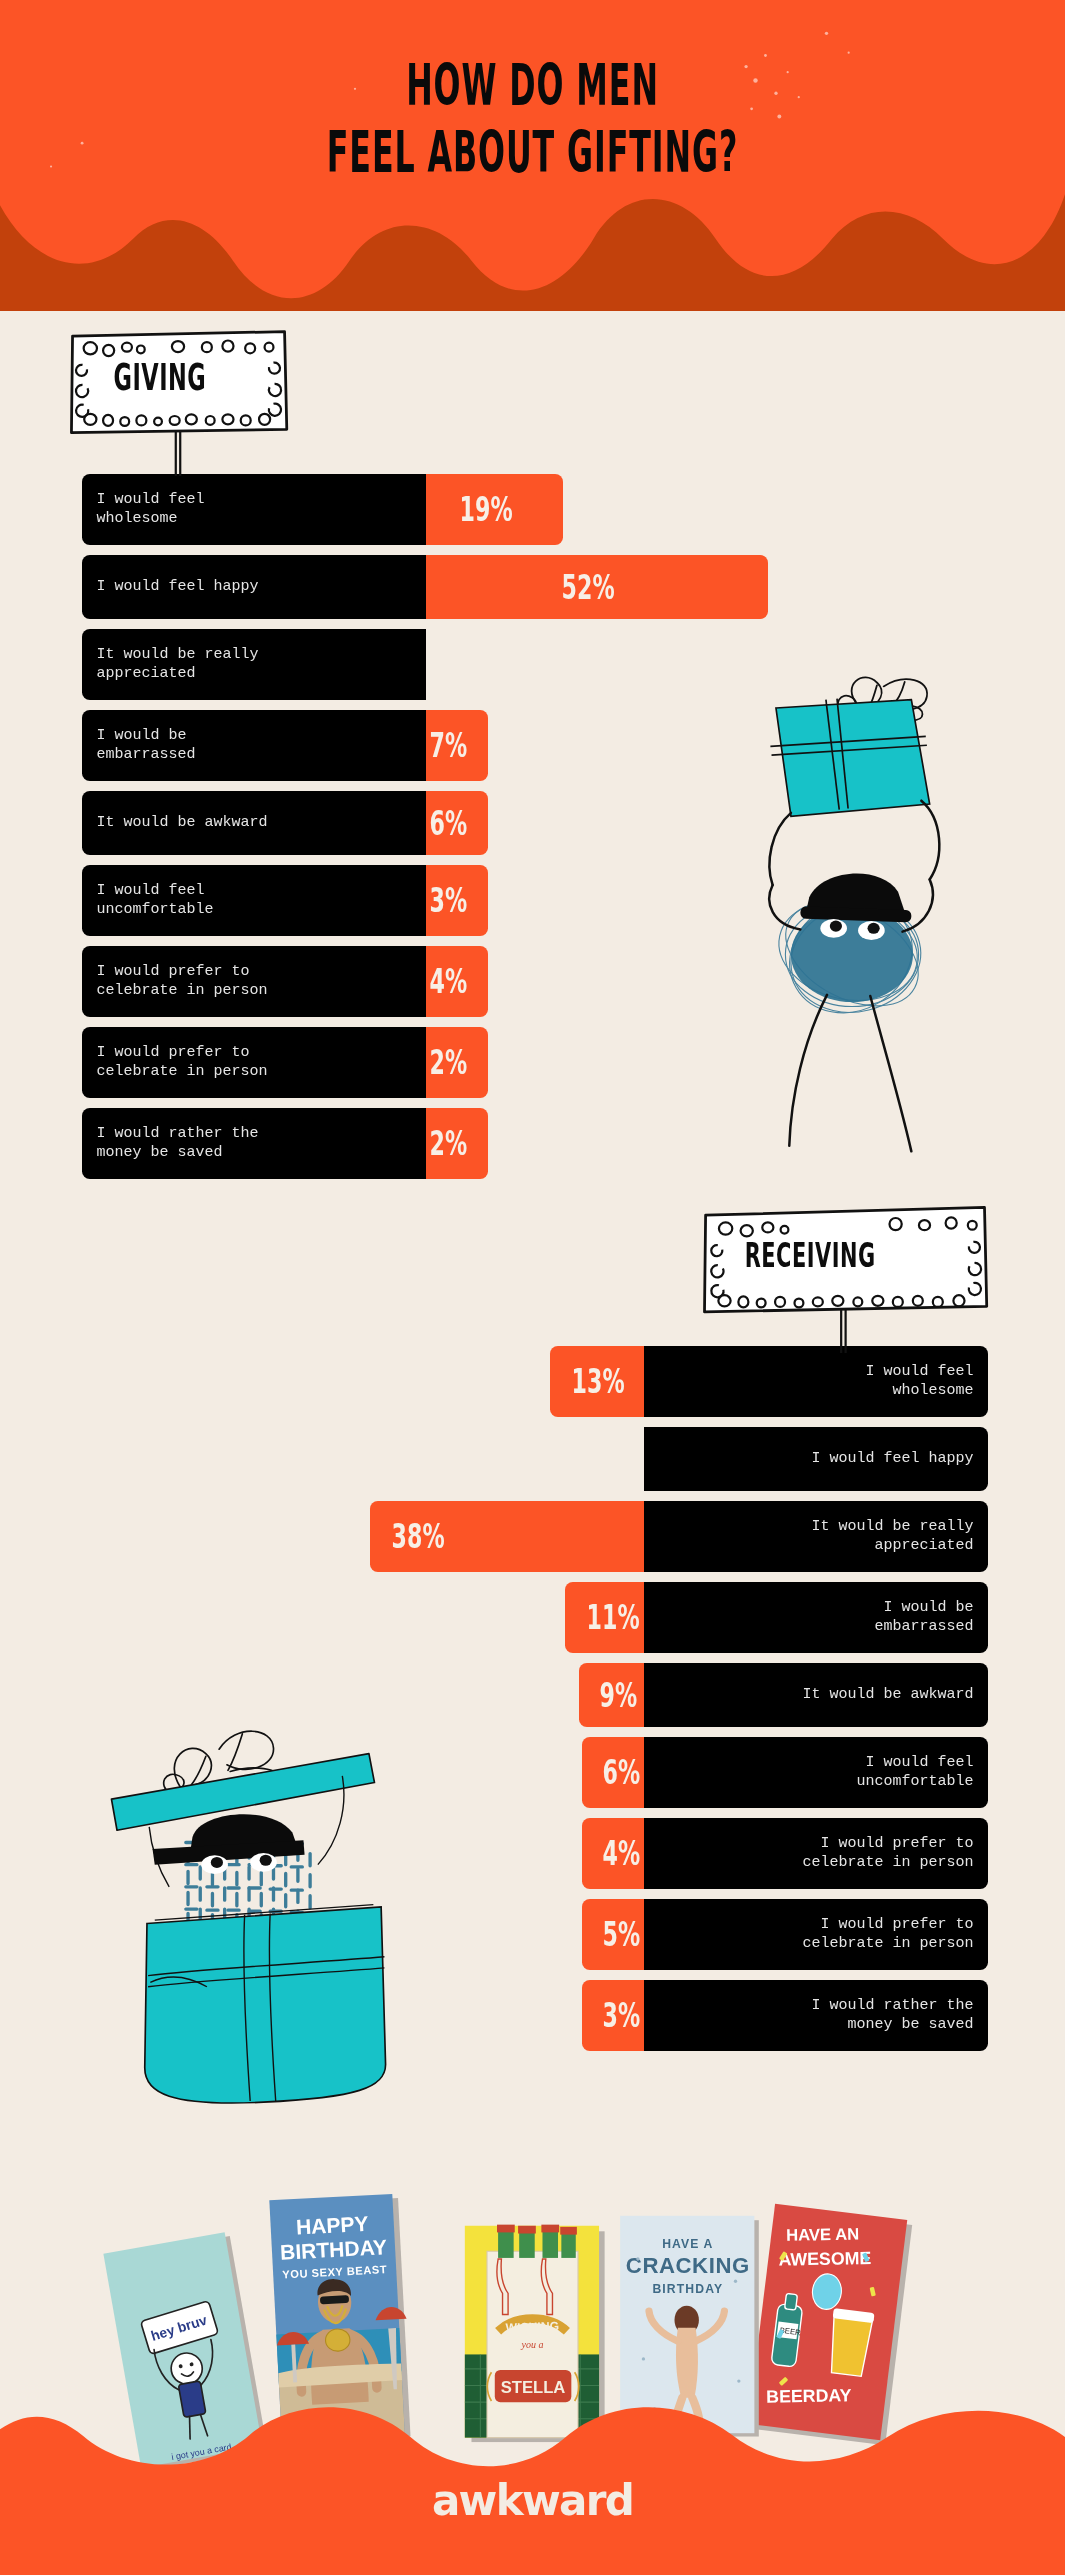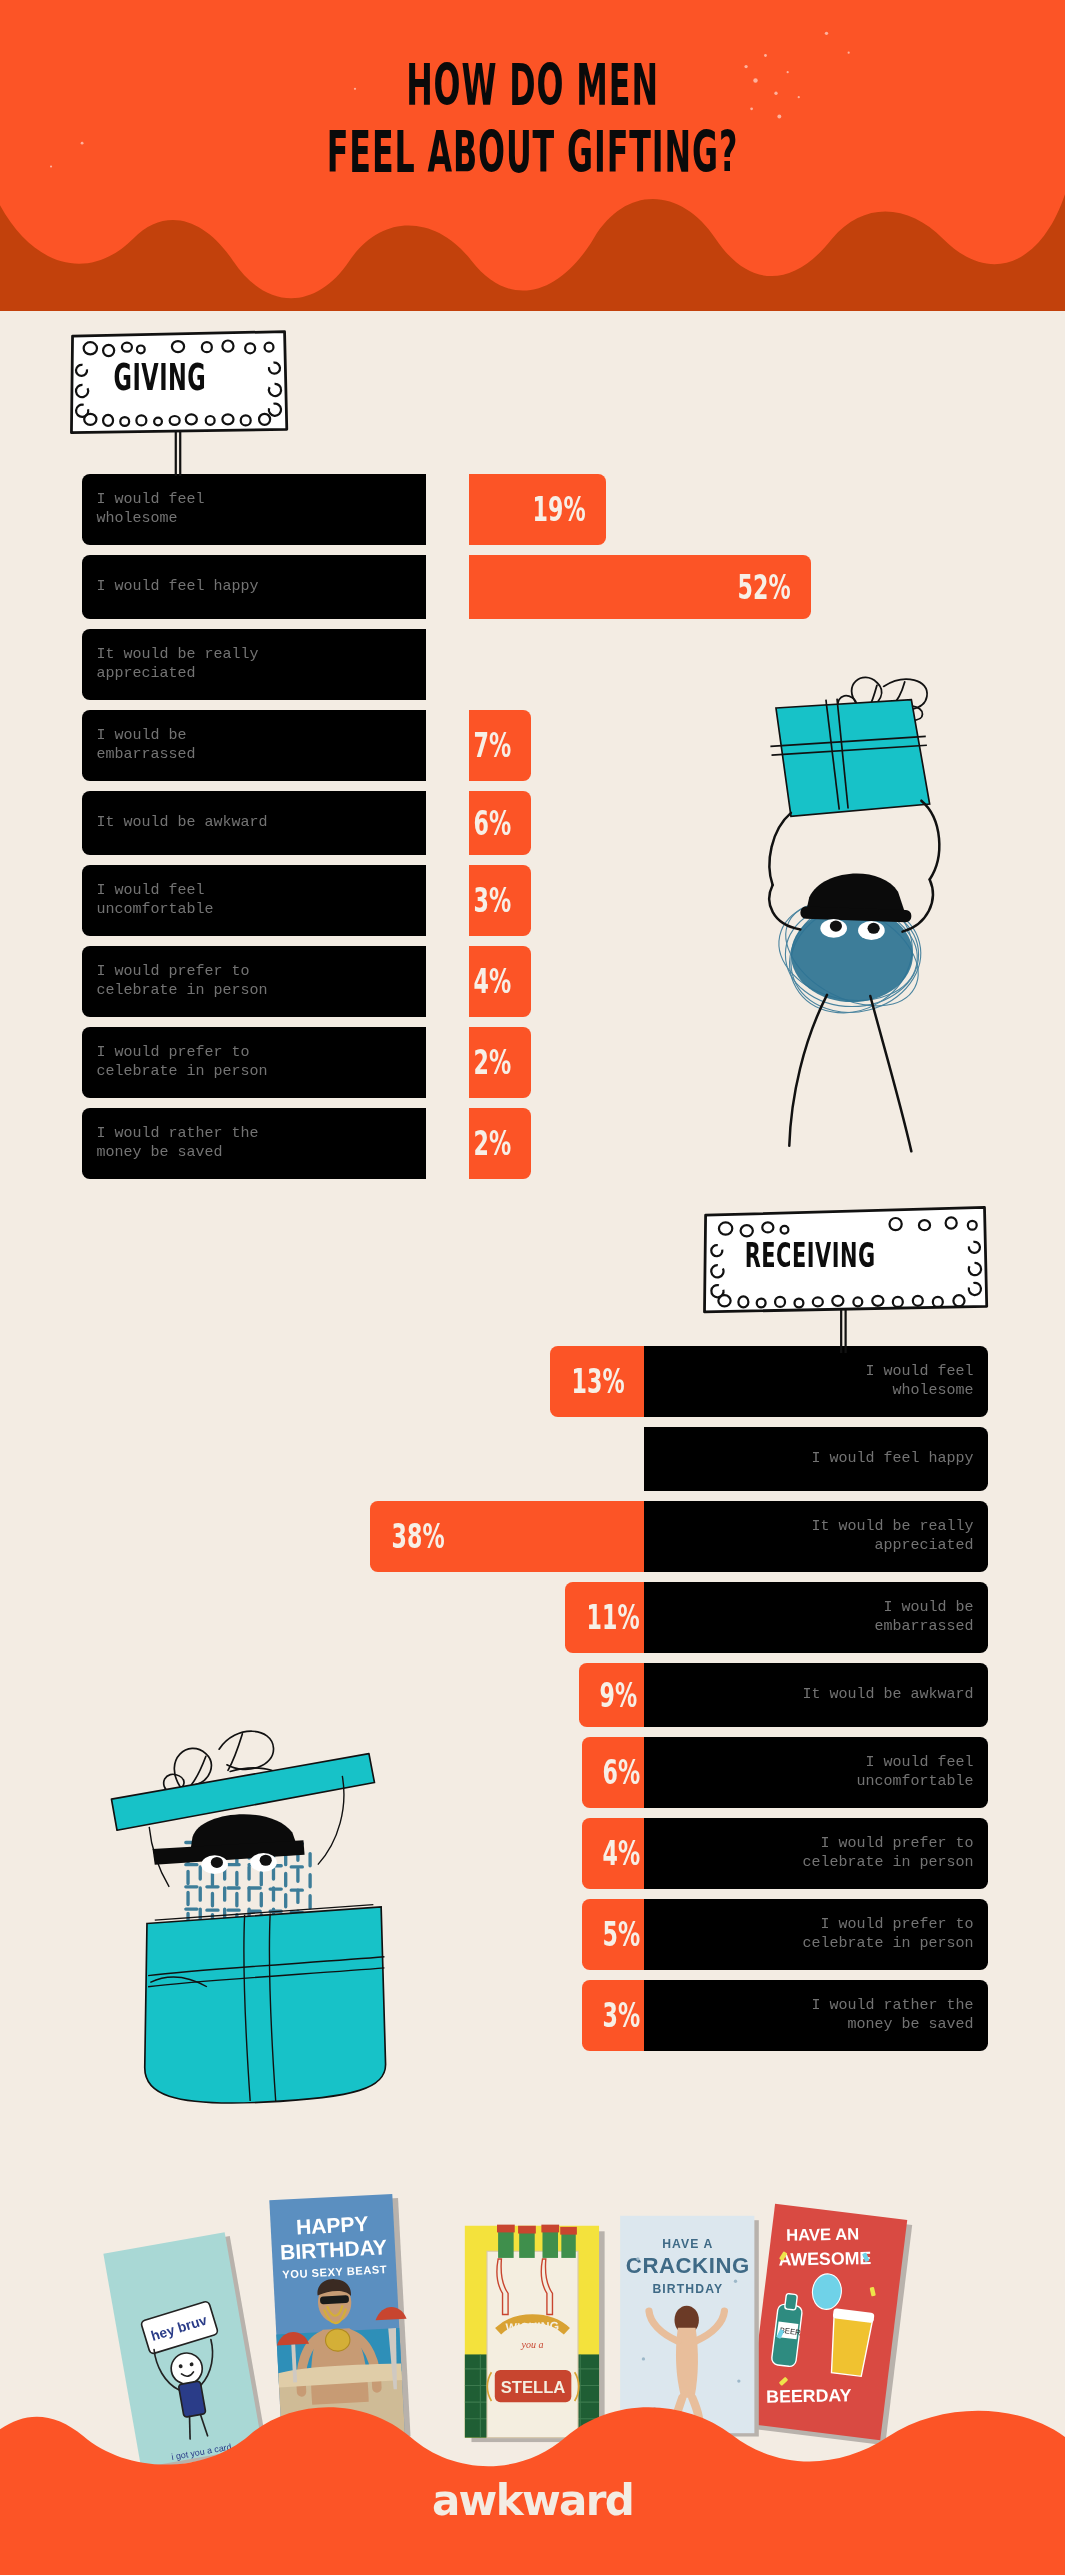--- a/index.html
+++ b/index.html
@@ -47,37 +47,37 @@
   .bars-receiving { position:absolute; left:0; top:1346px; width:988px; z-index:2; }
 
   .bar-row { display:flex; align-items:stretch; margin-bottom:10px; }
   .bar-row.recv { justify-content:flex-end; }
 
   .bar-label {
     background:#000; display:flex; align-items:center;
     padding:0 14.4px; flex:0 0 auto;
   }
   .bar-label span {
-    color:#737373;
+    color:#e5e5e5;
     font-family:"Liberation Mono","DejaVu Sans Mono",monospace;
     font-size:15px; line-height:18.3px; white-space:pre-line;
   }
   .bar-value {
     background:#FC5426; display:flex; align-items:center; flex:0 0 auto;
   }
   .bar-value span {
     color:#F7EFE6;
     font-family:"Liberation Sans Narrow","DejaVu Sans Condensed","Liberation Sans",sans-serif;
     font-weight:bold; font-size:28px;
     transform:scaleX(0.88) scaleY(1.2);
   }
 
   
   .bar-row.give .bar-label { border-radius:7.8px 0 0 7.8px; width:344px; }
-  .bar-row.give .bar-value { border-radius:0 7.8px 7.8px 0; justify-content:flex-end; padding-right:17px;margin-left:43px; }
+  .bar-row.give .bar-value { border-radius:0 7.8px 7.8px 0; justify-content:center; padding-right:17px; }
 
   
   .bar-row.recv .bar-value { border-radius:7.8px 0 0 7.8px; justify-content:flex-start; padding-left:18px; }
   .bar-row.recv .bar-label { border-radius:0 7.8px 7.8px 0; width:344px; justify-content:flex-end; }
   .bar-row.recv .bar-label span { text-align:right; }
 
   
   .illus { position:absolute; z-index:4; }
   .illus-giving { left:738px; top:652px; width:289px; height:516px; }
   .illus-receiving { left:97px; top:1676px; width:333px; height:455px; }

